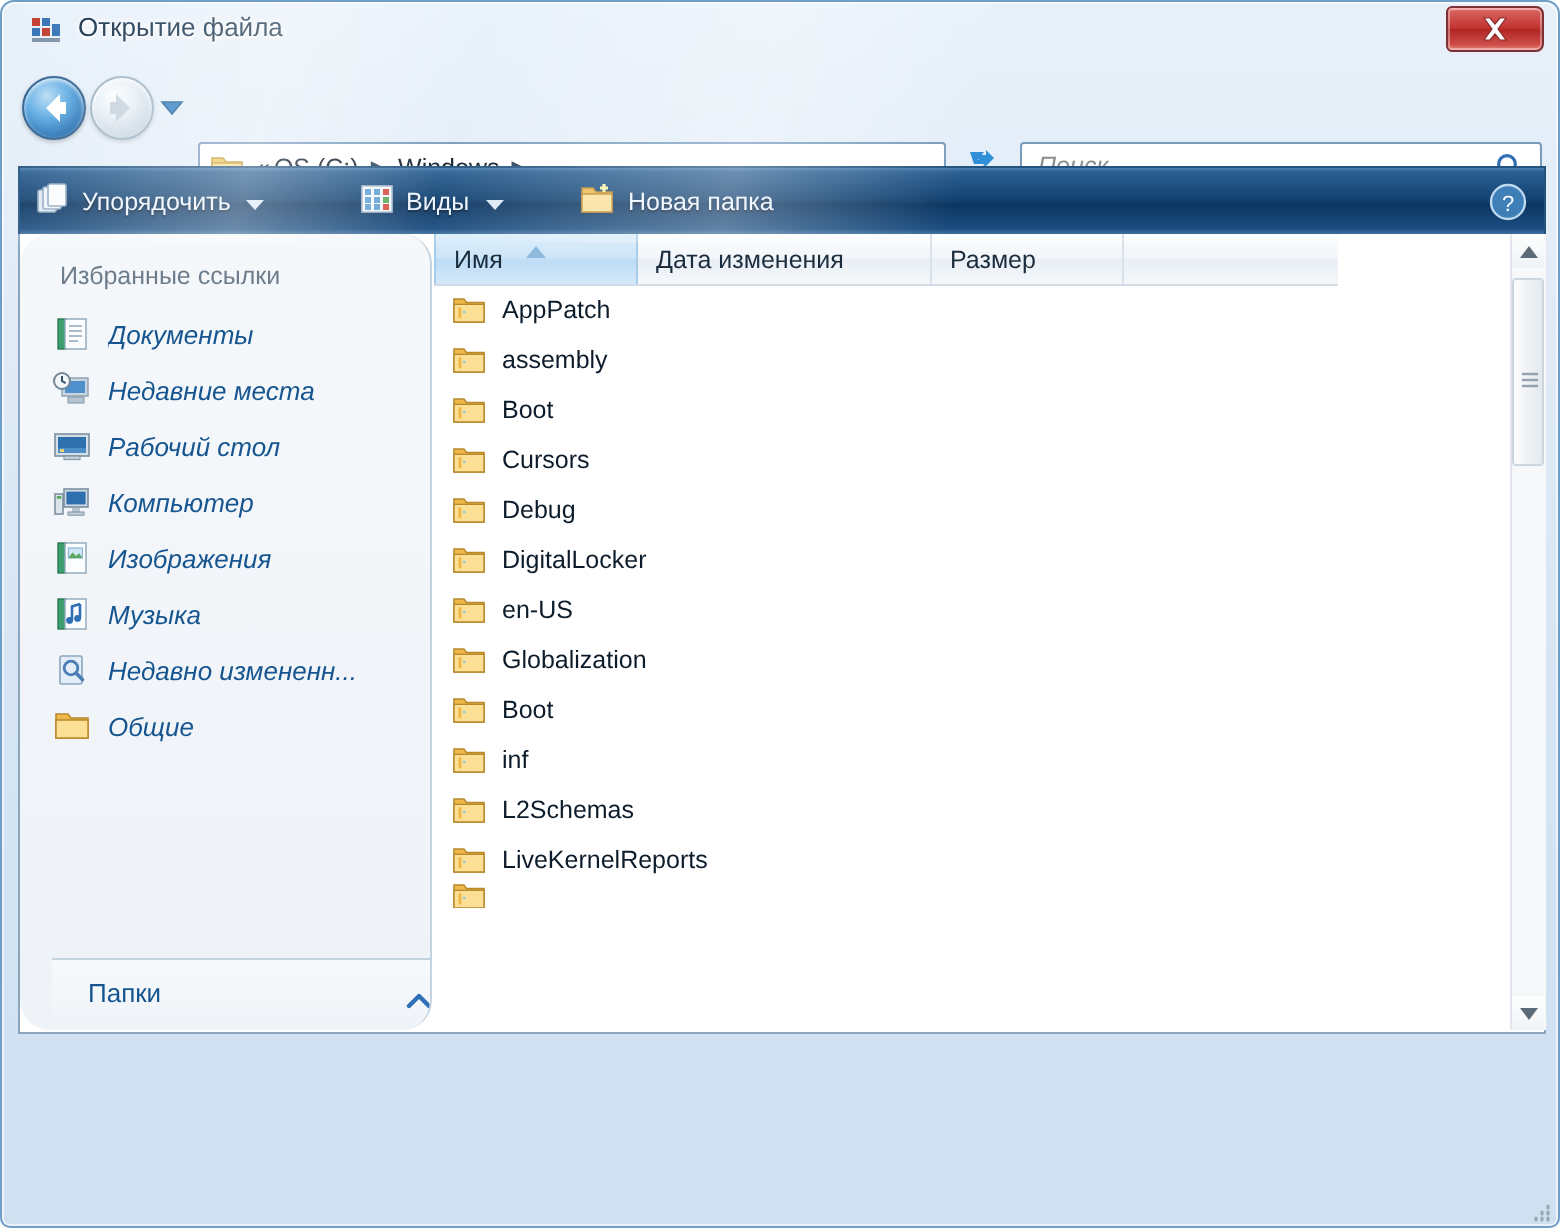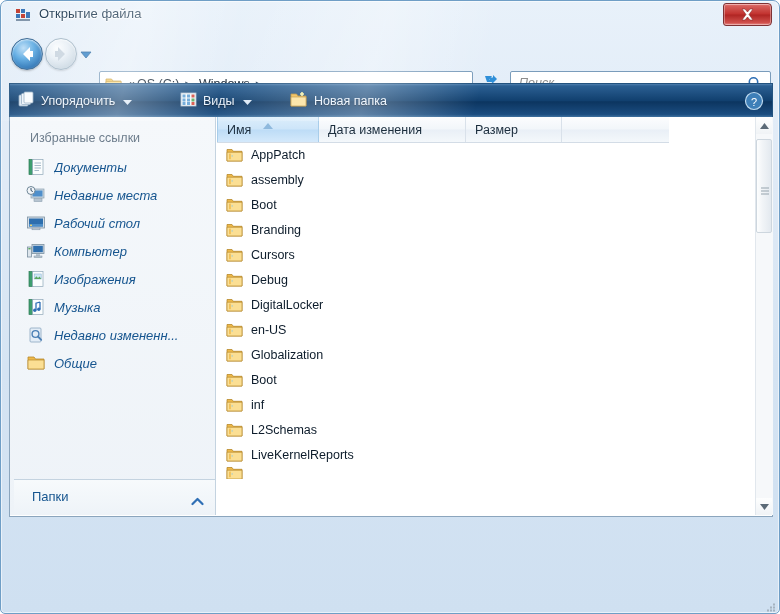--- a/index.html
+++ b/index.html
@@ -131,34 +131,35 @@
     border: 1px solid #8ba5bd; border-top: none; background: #ffffff;
   }
 
   
   #sidebar {
     position: absolute; left: 0; top: 0; width: 206px; height: 398px;
     box-sizing: border-box;
     background: linear-gradient(180deg,#f5f8fb 0%, #eef3f8 100%);
     border-right: 1px solid #c4d3e0;
     overflow: hidden;
+    border-radius: 15px;
   }
   #sidebar-header {
     position: absolute; left: 20px; top: 14px; font-size: 12.5px; color: #6d7d8c;
   }
   #sidebar-list { position: absolute; left: 0; top: 36px; width: 206px; font-style: italic; }
   .sb-item {
     height: 28px; display: flex; align-items: center; padding-left: 16px; cursor: pointer;
   }
   .sb-icon { width: 20px; height: 20px; margin-right: 8px; flex: 0 0 20px; position: relative; }
   .sb-label {
     font-size: 13px; color: #16558f; white-space: nowrap; overflow: hidden;
   }
   #folders-pane {
-    position: absolute; left: 4px; bottom: 0; width: 206px; height: 36px;
+    position: absolute; left: 16px; bottom: 0; width: 206px; height: 36px;
     box-sizing: border-box;
     border-top: 1px solid #c4d3e0;
     background: linear-gradient(180deg,#f7fafc 0%, #eef3f8 100%);
     cursor: pointer;
   }
   #folders-label { position: absolute; left: 18px; top: 9px; font-size: 13px; color: #16558f; }
   #folders-chevron { position: absolute; right: 16px; top: 12px; }
 
   
   #filelist {
@@ -520,29 +521,20 @@
               </svg></span>
           <span class="file-name">Boot</span>
         </div>
         <div class="file-row">
           <span class="file-icon"><svg width="17" height="16" viewBox="0 0 17 16">
                 <path d="M1 2.5 L6 2.5 L7.3 4.3 L16 4.3 L16 14 L1 14 Z" fill="#eeb94a" stroke="#b8892c" stroke-width="0.8"></path>
                 <path d="M1 5.2 L16 5.2 L16 14 L1 14 Z" fill="#fbdf94" stroke="#b8892c" stroke-width="0.7"></path>
                 <rect x="3.2" y="6.6" width="1.5" height="5.6" fill="#eeb94a"></rect>
                 <rect x="5.6" y="8.4" width="1.1" height="1.1" fill="#7fc6e8"></rect>
               </svg></span>
-          <span class="file-name">Branding</span>
-        </div>
-        <div class="file-row">
-          <span class="file-icon"><svg width="17" height="16" viewBox="0 0 17 16">
-                <path d="M1 2.5 L6 2.5 L7.3 4.3 L16 4.3 L16 14 L1 14 Z" fill="#eeb94a" stroke="#b8892c" stroke-width="0.8"></path>
-                <path d="M1 5.2 L16 5.2 L16 14 L1 14 Z" fill="#fbdf94" stroke="#b8892c" stroke-width="0.7"></path>
-                <rect x="3.2" y="6.6" width="1.5" height="5.6" fill="#eeb94a"></rect>
-                <rect x="5.6" y="8.4" width="1.1" height="1.1" fill="#7fc6e8"></rect>
-              </svg></span>
           <span class="file-name">Cursors</span>
         </div>
         <div class="file-row">
           <span class="file-icon"><svg width="17" height="16" viewBox="0 0 17 16">
                 <path d="M1 2.5 L6 2.5 L7.3 4.3 L16 4.3 L16 14 L1 14 Z" fill="#eeb94a" stroke="#b8892c" stroke-width="0.8"></path>
                 <path d="M1 5.2 L16 5.2 L16 14 L1 14 Z" fill="#fbdf94" stroke="#b8892c" stroke-width="0.7"></path>
                 <rect x="3.2" y="6.6" width="1.5" height="5.6" fill="#eeb94a"></rect>
                 <rect x="5.6" y="8.4" width="1.1" height="1.1" fill="#7fc6e8"></rect>
               </svg></span>
           <span class="file-name">Debug</span>

